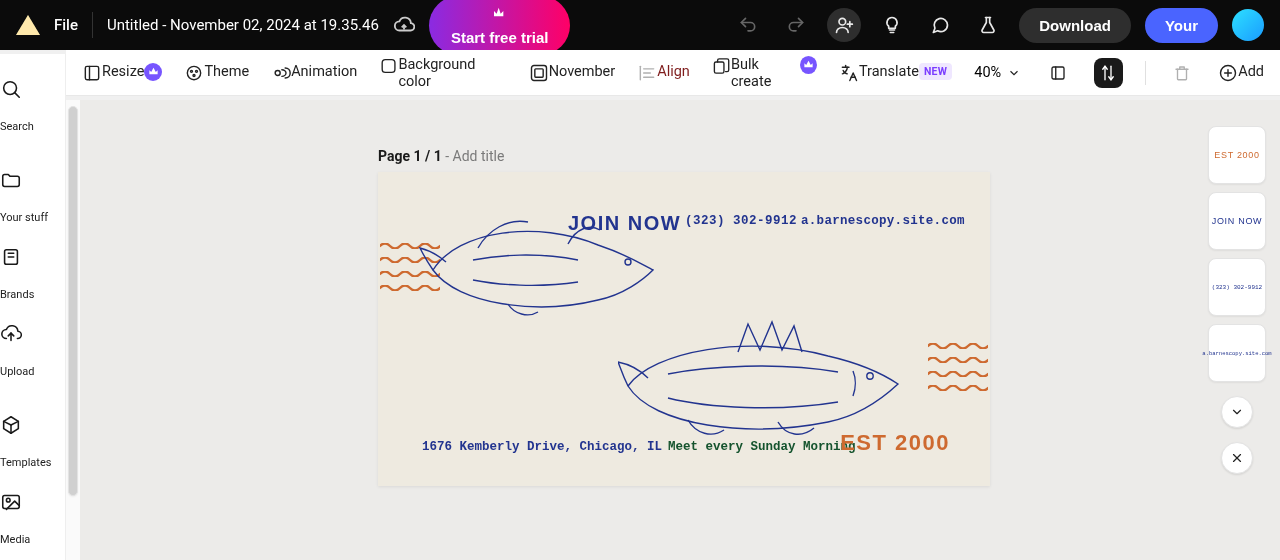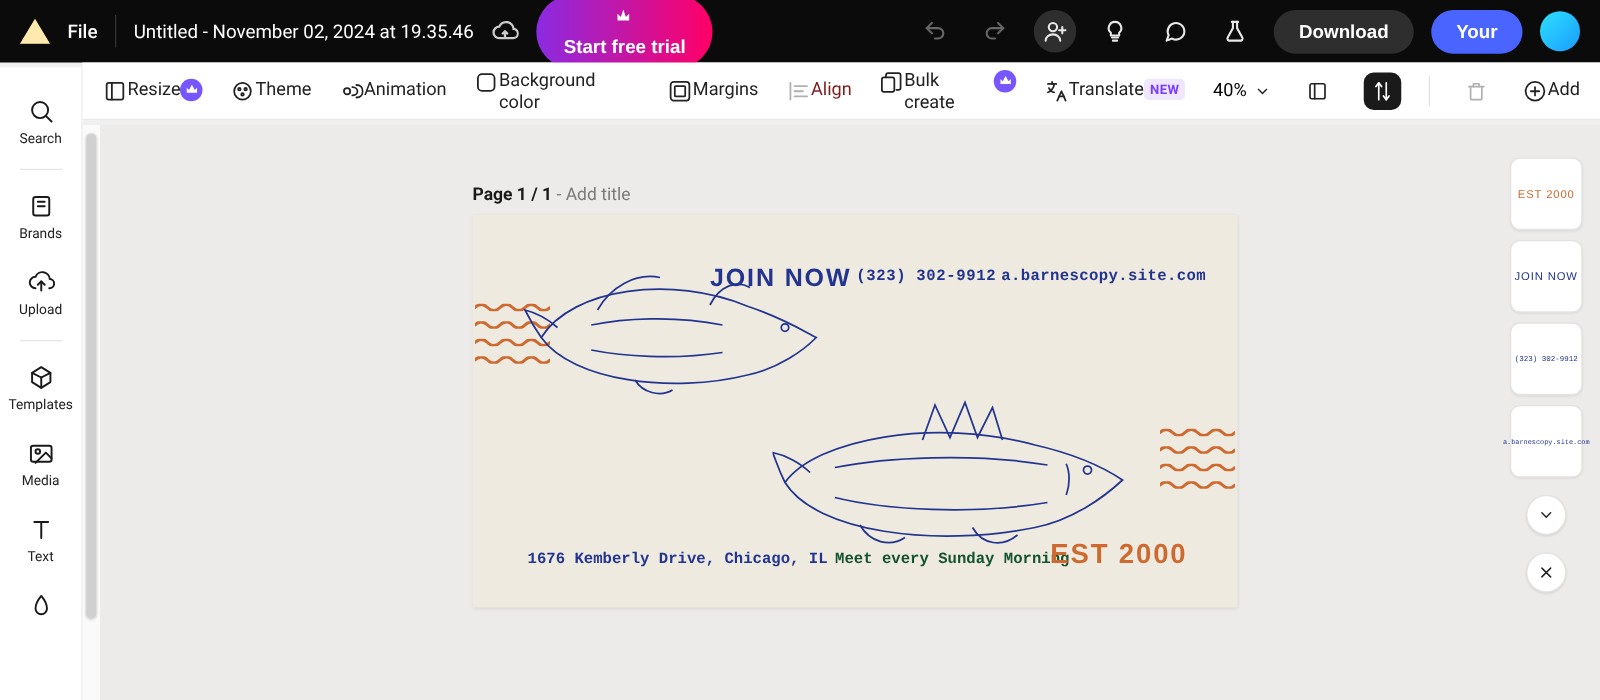--- a/index.html
+++ b/index.html
@@ -45,21 +45,21 @@
   .zoom svg { width:14px; height:14px; stroke:#222; fill:none; stroke-width:2; }
   .sq-btn { width:30px; height:30px; border-radius:8px; display:flex; align-items:center; justify-content:center; cursor:pointer; }
   .sq-btn svg { width:18px; height:18px; stroke:#222; fill:none; stroke-width:1.8; stroke-linecap:round; stroke-linejoin:round; }
   .sq-btn.dark { background:#1a1a1a; }
   .sq-btn.dark svg { stroke:#fff; }
   .tb-divider { width:1px; height:24px; background:#e0e0e0; }
   .tb-trash svg { stroke:#b0b0b0; }
 
   
   .left-rail { position:absolute; left:0; top:54px; bottom:0; width:66px; background:#fff; border-right:1px solid #eee; display:flex; flex-direction:column; align-items:center; padding-top:18px; gap:10px; }
-  .rail-item { display:flex; flex-direction:column; align-items:center; gap:4px; padding:6px 0; cursor:pointer; width:100%; }
+  .rail-item { display:flex; flex-direction:column; align-items:flex-start; gap:20px; padding:6px 0; cursor:pointer; width:100%; }
   .rail-item svg { width:22px; height:22px; stroke:#1a1a1a; fill:none; stroke-width:1.7; stroke-linecap:round; stroke-linejoin:round; }
   .rail-item-label { font-size:11px; color:#222; }
   .rail-sep { width:34px; height:1px; background:#e6e6e6; margin:2px 0; }
 
   
   .workspace { position:absolute; left:66px; top:100px; right:0; bottom:0; background:#ecebe9; overflow:hidden; }
   .scroll-gutter { position:absolute; left:0; top:0; bottom:0; width:14px; background:#fafafa; }
   .scroll-gutter .thumb { position:absolute; left:2px; width:10px; top:6px; height:390px; background:#d0d0d0; border-radius:5px; }
 
   .page-label { position:absolute; left:312px; top:48px; font-size:14px; color:#1a1a1a; }
@@ -200,21 +200,21 @@
     <svg viewBox="0 0 24 24">
         <rect x="4" y="4" width="16" height="16" rx="4"></rect>
       </svg>
     <span>Background color</span>
   </div>
   <div class="tb-item">
     <svg viewBox="0 0 24 24">
         <rect x="3" y="3" width="18" height="18" rx="3"></rect>
         <rect x="7" y="7" width="10" height="10" rx="1"></rect>
       </svg>
-    <span>Margins</span>
+    <span>November</span>
   </div>
   <div class="tb-item disabled">
     <svg viewBox="0 0 24 24">
         <path d="M4 4v16"></path>
         <path d="M8 7h12"></path>
         <path d="M8 12h8"></path>
         <path d="M8 17h12"></path>
       </svg>
     <span>Align</span>
   </div>
@@ -283,20 +283,26 @@
 
 <div class="left-rail">
   <div class="rail-item">
     <svg viewBox="0 0 24 24">
         <circle cx="11" cy="11" r="7"></circle>
         <path d="m21 21-5-5"></path>
       </svg>
     <span class="rail-item-label">Search</span>
   </div>
   <div class="rail-sep"></div>
+  <div class="rail-item">
+    <svg viewBox="0 0 24 24">
+        <path d="M3 8a2 2 0 0 1 2-2h4l2 2h8a2 2 0 0 1 2 2v7a2 2 0 0 1-2 2H5a2 2 0 0 1-2-2z"></path>
+      </svg>
+    <span class="rail-item-label">Your stuff</span>
+  </div>
   <div class="rail-item">
     <svg viewBox="0 0 24 24">
         <rect x="5" y="4" width="14" height="16" rx="2"></rect>
         <path d="M9 8h6"></path>
         <path d="M9 12h6"></path>
       </svg>
     <span class="rail-item-label">Brands</span>
   </div>
   <div class="rail-item">
     <svg viewBox="0 0 24 24">

